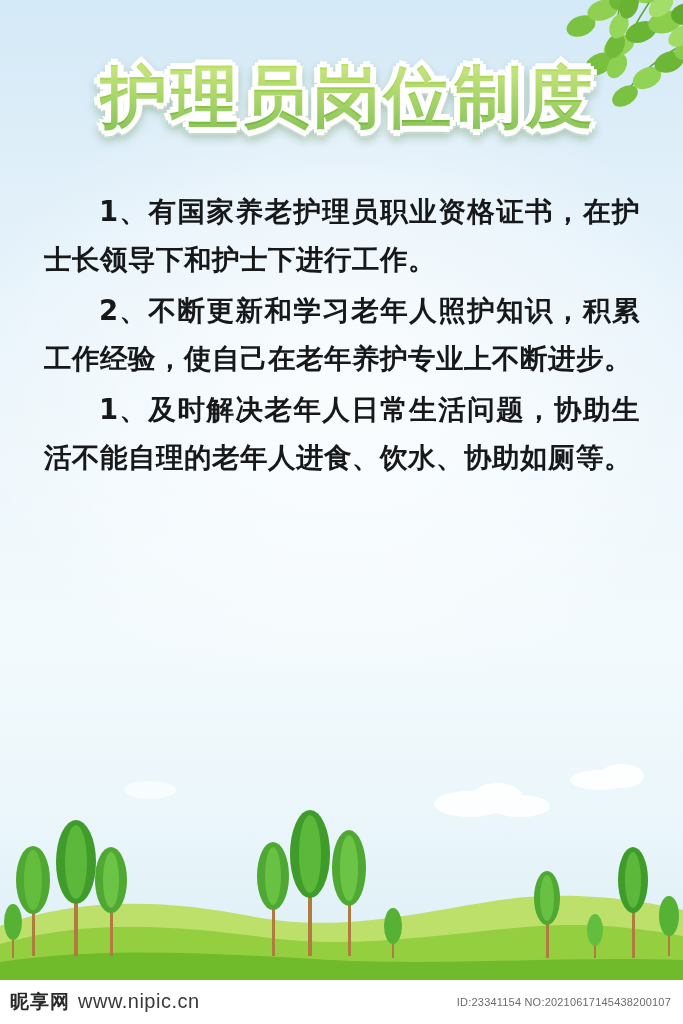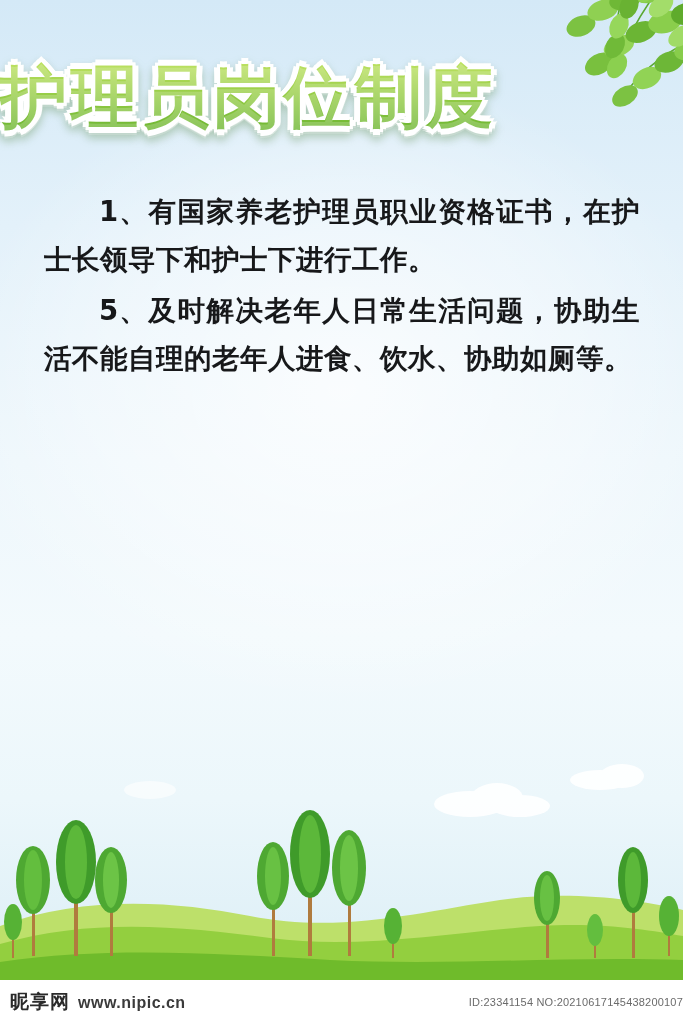--- a/index.html
+++ b/index.html
@@ -43,21 +43,21 @@
     height: 180px;
     pointer-events: none;
   }
 
   
   .title-wrap {
     position: absolute;
     top: 52px;
     left: 0;
     width: 597px;
-    text-align: left;
+    text-align: right;
     z-index: 5;
   }
   .title {
     display: inline-block;
     font-family: "DejaVu Sans", "Liberation Sans", sans-serif;
     font-size: 67px;
     font-weight: bold;
     letter-spacing: 4px;
     color: #8dc63f;
     background: linear-gradient(to bottom, #c9e86b 0%, #9ed14b 40%, #5fae2a 100%);
@@ -123,27 +123,28 @@
   }
   .brand {
     font-family: "DejaVu Sans", "Liberation Sans", sans-serif;
     font-size: 19px;
     font-weight: bold;
     color: #2a2a2a;
     letter-spacing: 1px;
   }
   .brand-url {
     font-family: "Liberation Sans", sans-serif;
-    font-size: 16px;
-    font-weight: bold;
+    font-size: 20px;
+    font-weight: normal;
     color: #3a3a3a;
     letter-spacing: 0.5px;
   }
   .footer-right {
     margin-left: auto;
+    padding-right: 12px;
     font-family: "Liberation Sans", sans-serif;
     font-size: 11px;
     color: #6b6b6b;
     letter-spacing: 0.2px;
   }
 </style>
 </head>
 <body>
 
 <div id="poster">
@@ -182,21 +183,22 @@
       <ellipse cx="278" cy="56" rx="14" ry="9" fill="#a0db66" transform="rotate(-34 278 56)"></ellipse>
     </g>
   </svg>
 
   <div class="title-wrap">
     <div class="title">护理员岗位制度</div>
   </div>
 
   <div class="body-text">
     <p class="para">1、有国家养老护理员职业资格证书，在护士长领导下和护士下进行工作。</p>
-    <p class="para">5、及时解决老年人日常生活问题，协助生活不能自理的老年人进食、饮水、协助如厕等。</p>
+    <p class="para">2、不断更新和学习老年人照护知识，积累工作经验，使自己在老年养护专业上不断进步。</p>
+    <p class="para">1、及时解决老年人日常生活问题，协助生活不能自理的老年人进食、饮水、协助如厕等。</p>
   </div>
 
   <svg class="scenery" viewBox="0 0 683 240" preserveAspectRatio="none">
 
     <g fill="#ffffff" opacity="0.9">
       <ellipse cx="470" cy="64" rx="36" ry="13"></ellipse>
       <ellipse cx="497" cy="58" rx="26" ry="15"></ellipse>
       <ellipse cx="520" cy="66" rx="30" ry="11"></ellipse>
       <ellipse cx="600" cy="40" rx="30" ry="10"></ellipse>
       <ellipse cx="622" cy="36" rx="22" ry="12"></ellipse>

